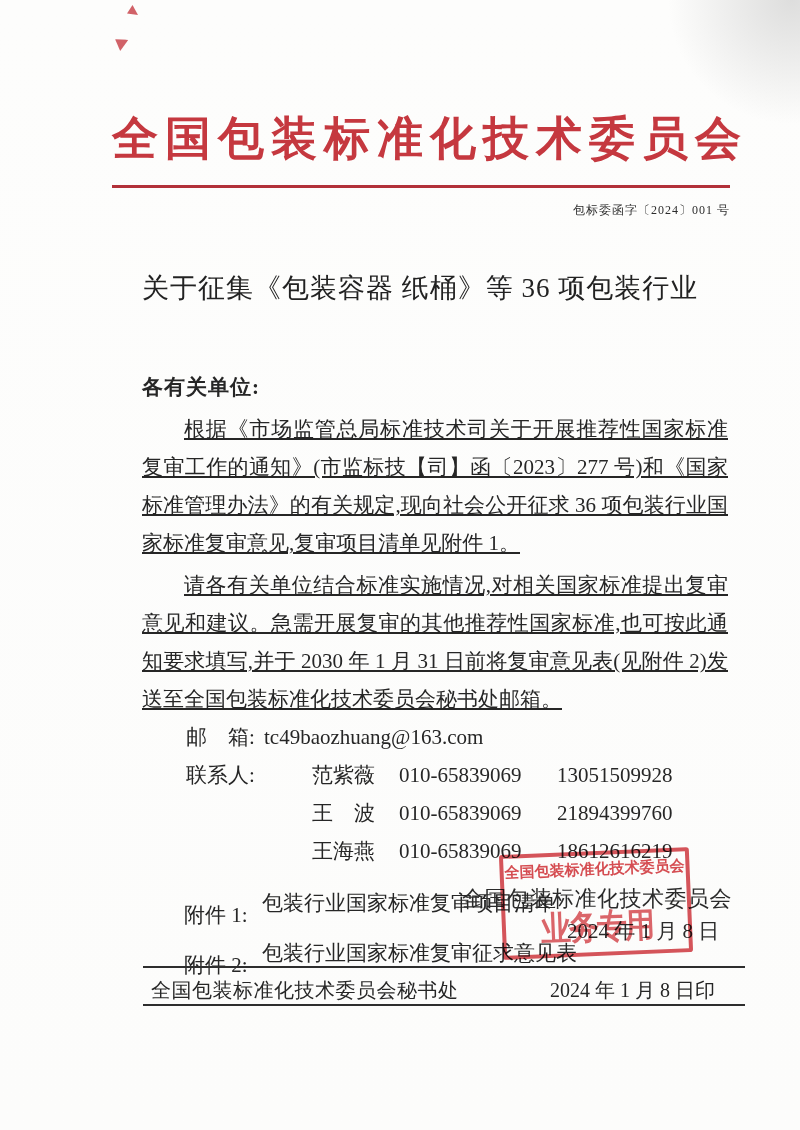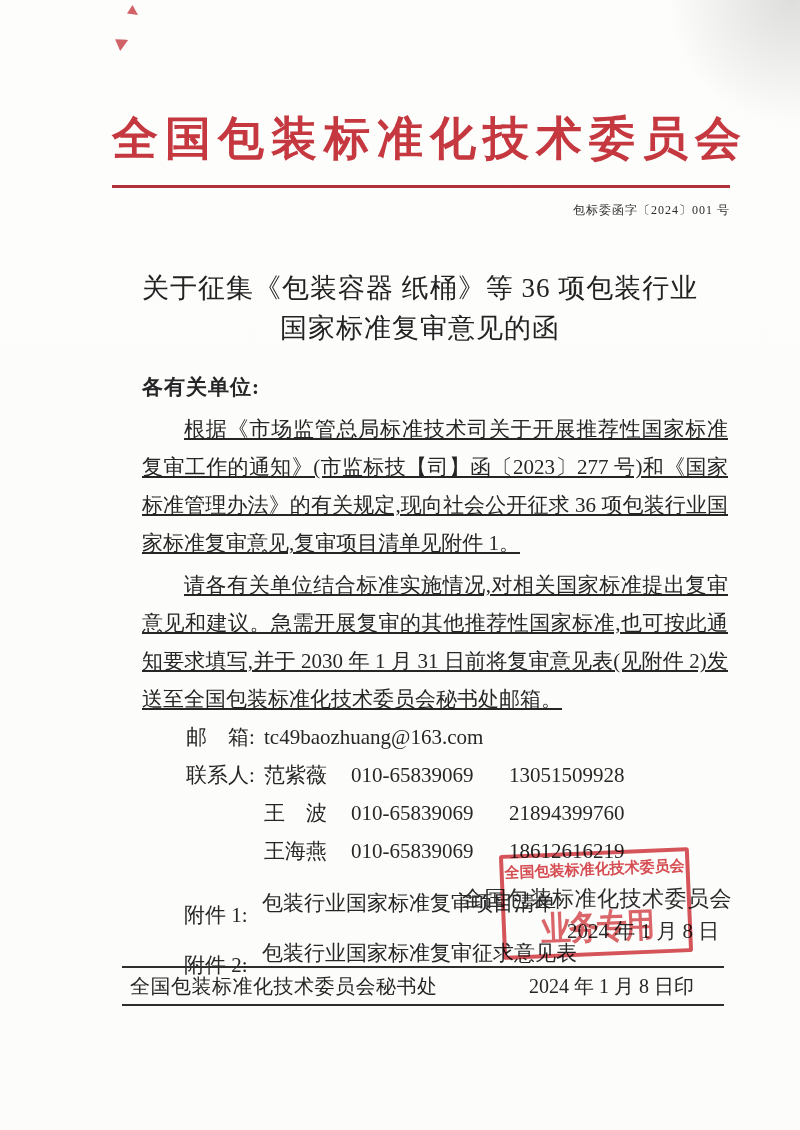--- a/index.html
+++ b/index.html
@@ -49,21 +49,21 @@
 
   .body-text{
     position:absolute;left:142px;top:368px;width:586px;
     font-size:21px;line-height:38px;
     text-align:justify;
   }
   .salutation{margin:0;font-weight:700;letter-spacing:1px;}
   .para{margin:4px 0 0 0;text-indent:2em;text-decoration:underline;}
   .contact-line,.contact-row{display:flex;padding-left:44px;white-space:nowrap;}
   .c-label{width:78px;flex:0 0 78px;}
-  .c-name{width:87px;flex:0 0 87px;}
+  .c-name{width:87px;flex:0 0 87px;margin-left:48px;}
   .c-phone{width:158px;flex:0 0 158px;}
   .attachments{margin-top:14px;}
   .attachment-row{display:flex;padding-left:42px;white-space:nowrap;}
   .a-label{flex:0 0 78px;margin-top:12px;}
 
   .sig-org{
     position:absolute;left:462px;top:884px;
     font-size:22px;letter-spacing:0.5px;white-space:nowrap;color:#2b2b2b;
   }
   .sig-date{
@@ -90,24 +90,24 @@
     position:absolute;left:0;top:52px;width:100%;
     text-align:center;
     font-size:30px;font-weight:700;
     letter-spacing:-2px;
     color:rgba(214,68,74,0.82);
     transform:scaleY(1.12);
     white-space:nowrap;
   }
 
   .footer{
-    position:absolute;left:122px;top:966px;width:602px;height:40px;
+    position:absolute;left:143px;top:966px;width:602px;height:40px;
     border-top:2px solid #2e2e2e;
     border-bottom:2px solid #2e2e2e;
-    display:flex;align-items:center;justify-content:space-between;
+    display:flex;align-items:flex-end;justify-content:space-between;
     padding:0;box-sizing:border-box;
   }
   .footer-left{margin-left:8px;font-size:20px;letter-spacing:0.5px;white-space:nowrap;}
   .footer-right{margin-right:30px;font-size:20px;white-space:nowrap;}
 </style>
 </head>
 <body>
 
 <div class="page">
 
@@ -115,21 +115,20 @@
   <div class="speck speck2"></div>
 
   <header class="letterhead">
     <h1 class="org-title">全国包装标准化技术委员会</h1>
     <div class="red-rule"></div>
     <div class="doc-number">包标委函字〔2024〕001 号</div>
   </header>
 
   <h2 class="doc-title">
     <span>关于征集《包装容器 纸桶》等 36 项包装行业</span><br>
-    <span>国家标准复审意见的函</span>
   </h2>
 
   <main class="body-text">
     <p class="salutation">各有关单位:</p>
     <p class="para">根据《市场监管总局标准技术司关于开展推荐性国家标准复审工作的通知》(市监标技【司】函〔2023〕277 号)和《国家标准管理办法》的有关规定,现向社会公开征求 36 项包装行业国家标准复审意见,复审项目清单见附件 1。</p>
     <p class="para">请各有关单位结合标准实施情况,对相关国家标准提出复审意见和建议。急需开展复审的其他推荐性国家标准,也可按此通知要求填写,并于 2030 年 1 月 31 日前将复审意见表(见附件 2)发送至全国包装标准化技术委员会秘书处邮箱。</p>
 
     <div class="contact-line">
       <span class="c-label">邮　箱:</span>
       <span>tc49baozhuang@163.com</span>

